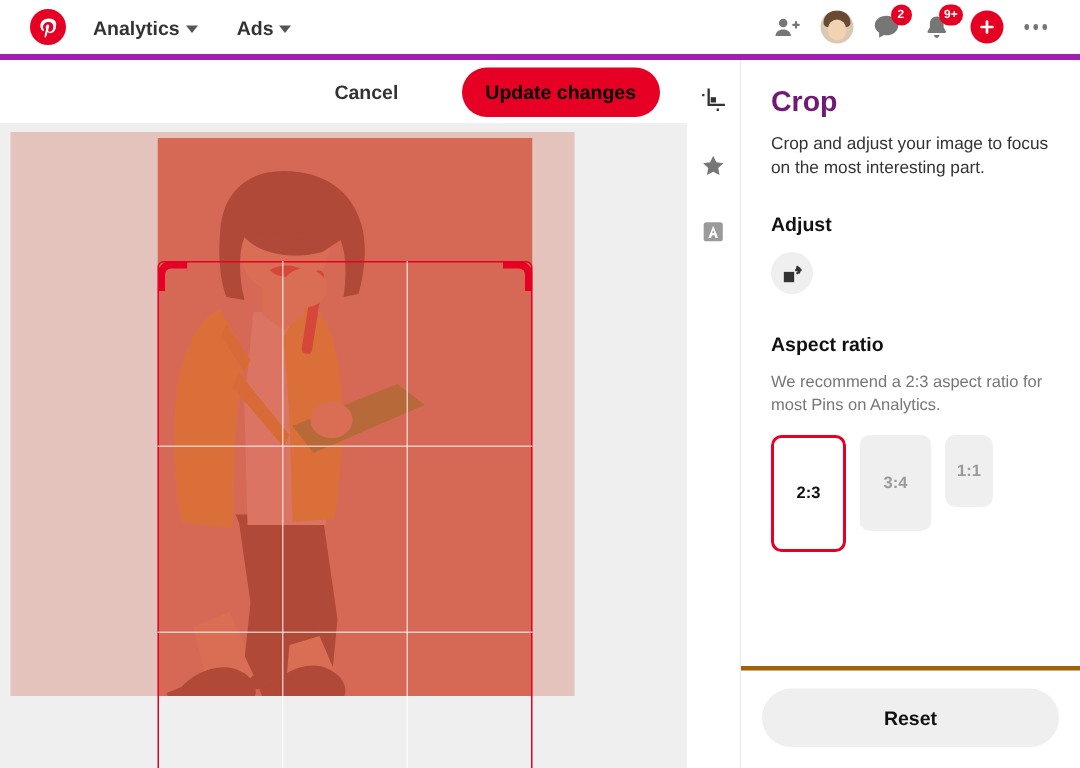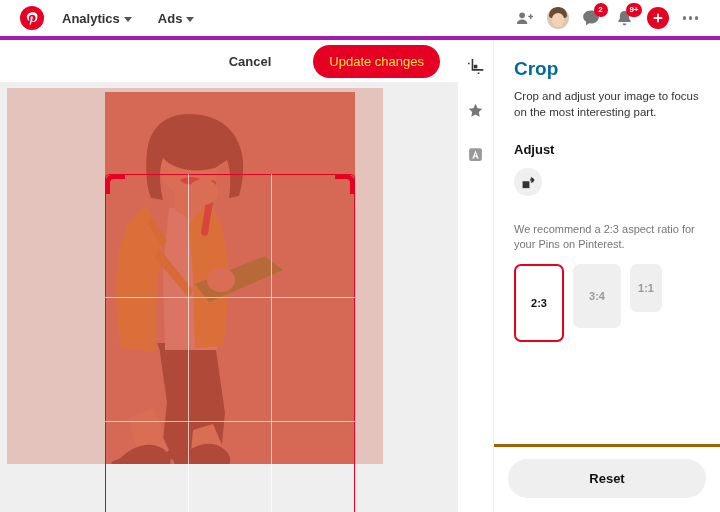--- a/index.html
+++ b/index.html
@@ -93,21 +93,21 @@
     position: absolute; left: 0; top: 40px; width: 458px; height: 42px;
     display: flex; align-items: center; justify-content: flex-end;
     gap: 32px; padding-right: 18px; background: #ffffff;
   }
   .btn-cancel {
     font-size: 13px; font-weight: bold; color: #333; background: transparent;
     border: none; cursor: pointer; padding: 8px 10px; border-radius: 18px;
     font-family: "Liberation Sans", sans-serif;
   }
   .btn-primary {
-    font-size: 13px; font-weight: normal; color: #fde047; background: #e60023;
+    font-size: 13px; font-weight: bold; color: #000000; background: #e60023;
     border: none; cursor: pointer; padding: 9px 16px; border-radius: 18px;
     font-family: "Liberation Sans", sans-serif;
   }
 
   
   .canvas {
     position: absolute; left: 0; top: 82px; width: 458px; height: 430px;
     background: #efefef;
   }
   .photo {
@@ -158,21 +158,21 @@
     justify-content: center; cursor: pointer; border-radius: 6px;
   }
 
   
   .panel {
     position: absolute; left: 494px; top: 40px; width: 226px; height: 472px;
     background: #ffffff; display: flex; flex-direction: column;
   }
   .panel-body { padding: 18px 20px 0 20px; flex: 1 1 auto; }
   .panel-title {
-    font-size: 19px; font-weight: bold; color: #0369a1; margin-bottom: 9px;
+    font-size: 19px; font-weight: bold; color: #701a75; margin-bottom: 9px;
   }
   .panel-desc {
     font-size: 11.5px; color: #333333; line-height: 1.35; margin-bottom: 22px;
   }
   .section-label {
     font-size: 13px; font-weight: bold; color: #111111; margin-bottom: 11px;
   }
   .round-btn {
     width: 28px; height: 28px; border-radius: 50%; background: #efefef;
     display: flex; align-items: center; justify-content: center;
@@ -370,21 +370,22 @@
       <div class="section-label">Adjust</div>
       <button class="round-btn">
         <svg width="15" height="15" viewBox="0 0 24 24" aria-hidden="true">
           <rect x="2.5" y="10" width="11" height="11" fill="#333333"></rect>
           <path fill="#333333" d="M14.6 2.4v3.2h2.9l-2.1 2.1 1.6 1.6 4.9-4.9-4.9-4.9-1.6 1.6 2.1 2.1h-2.9z" transform="translate(0,3.6)"></path>
           <path fill="none" stroke="#333333" stroke-width="2" d="M15.5 6.4h3.4v5.2"></path>
         </svg>
       </button>
 
       <div class="ar-block">
-        <div class="ar-desc">We recommend a 2:3 aspect ratio for your Pins on Pinterest.</div>
+        <div class="section-label">Aspect ratio</div>
+        <div class="ar-desc">We recommend a 2:3 aspect ratio for most Pins on Analytics.</div>
         <div class="ar-row">
           <div class="ar-opt r23">2:3</div>
           <div class="ar-opt r34">3:4</div>
           <div class="ar-opt r11">1:1</div>
         </div>
       </div>
     </div>
 
     <div class="panel-footer">
       <button class="btn-reset">Reset</button>

